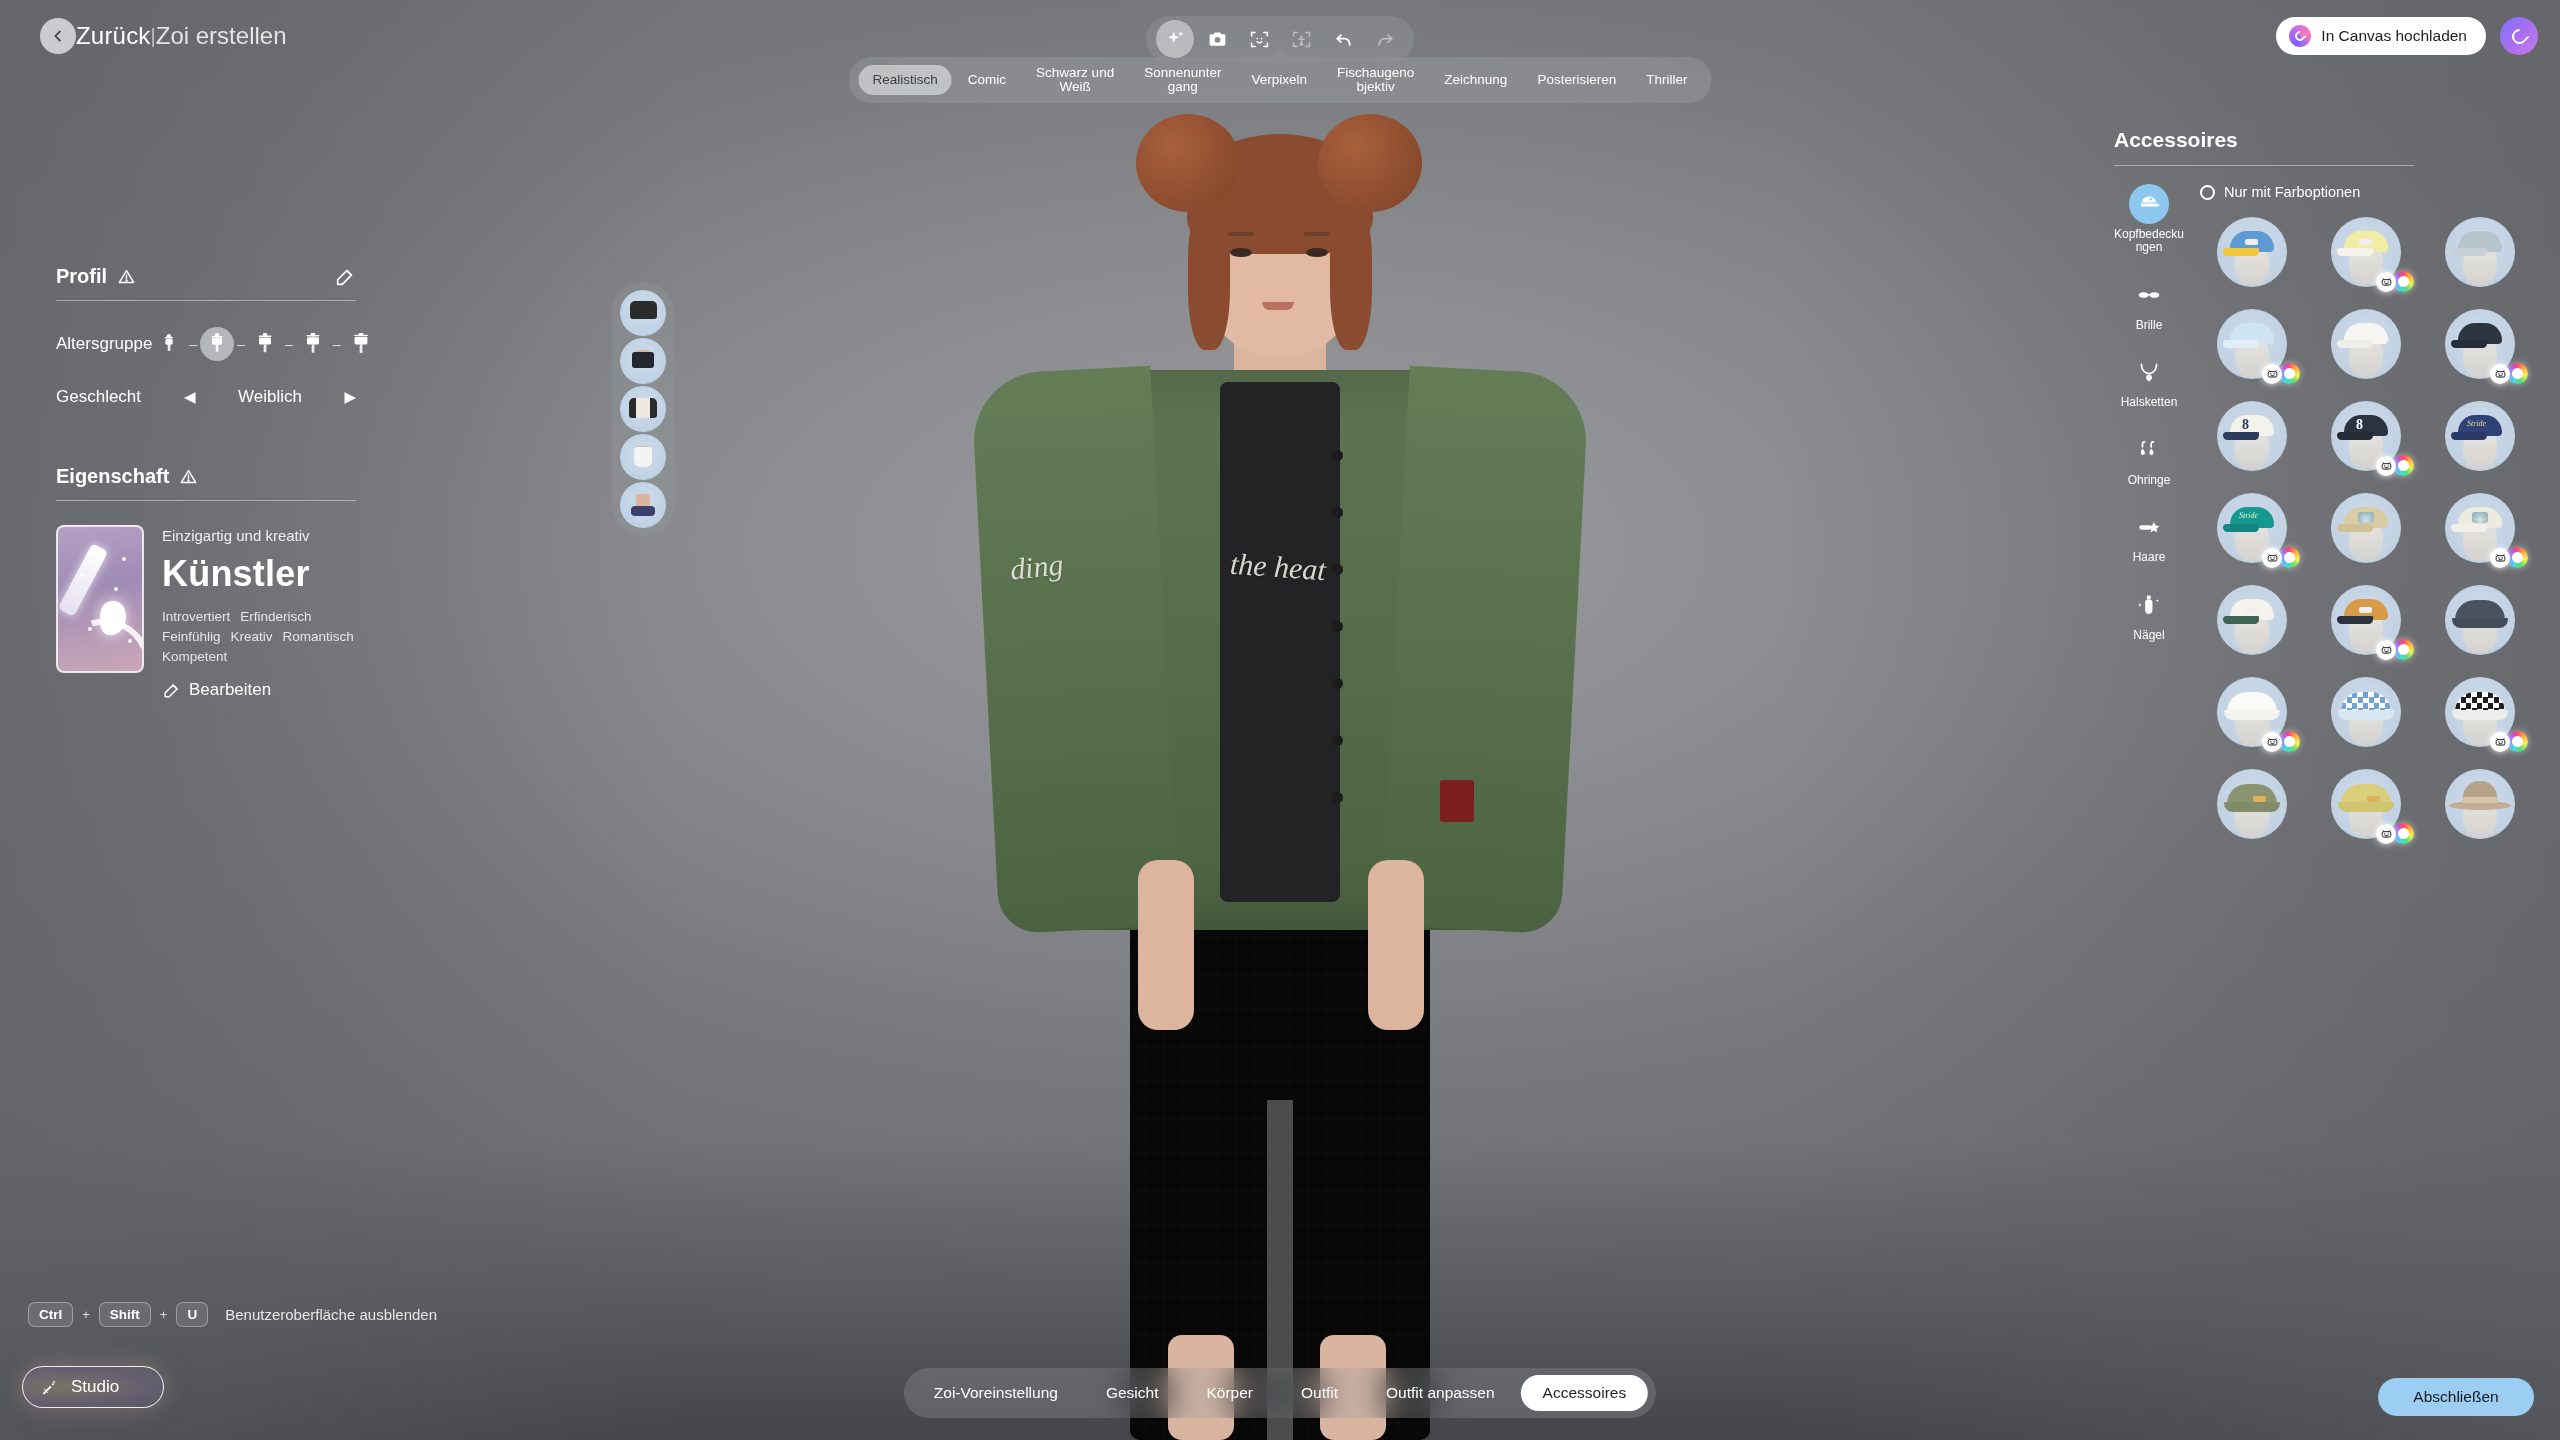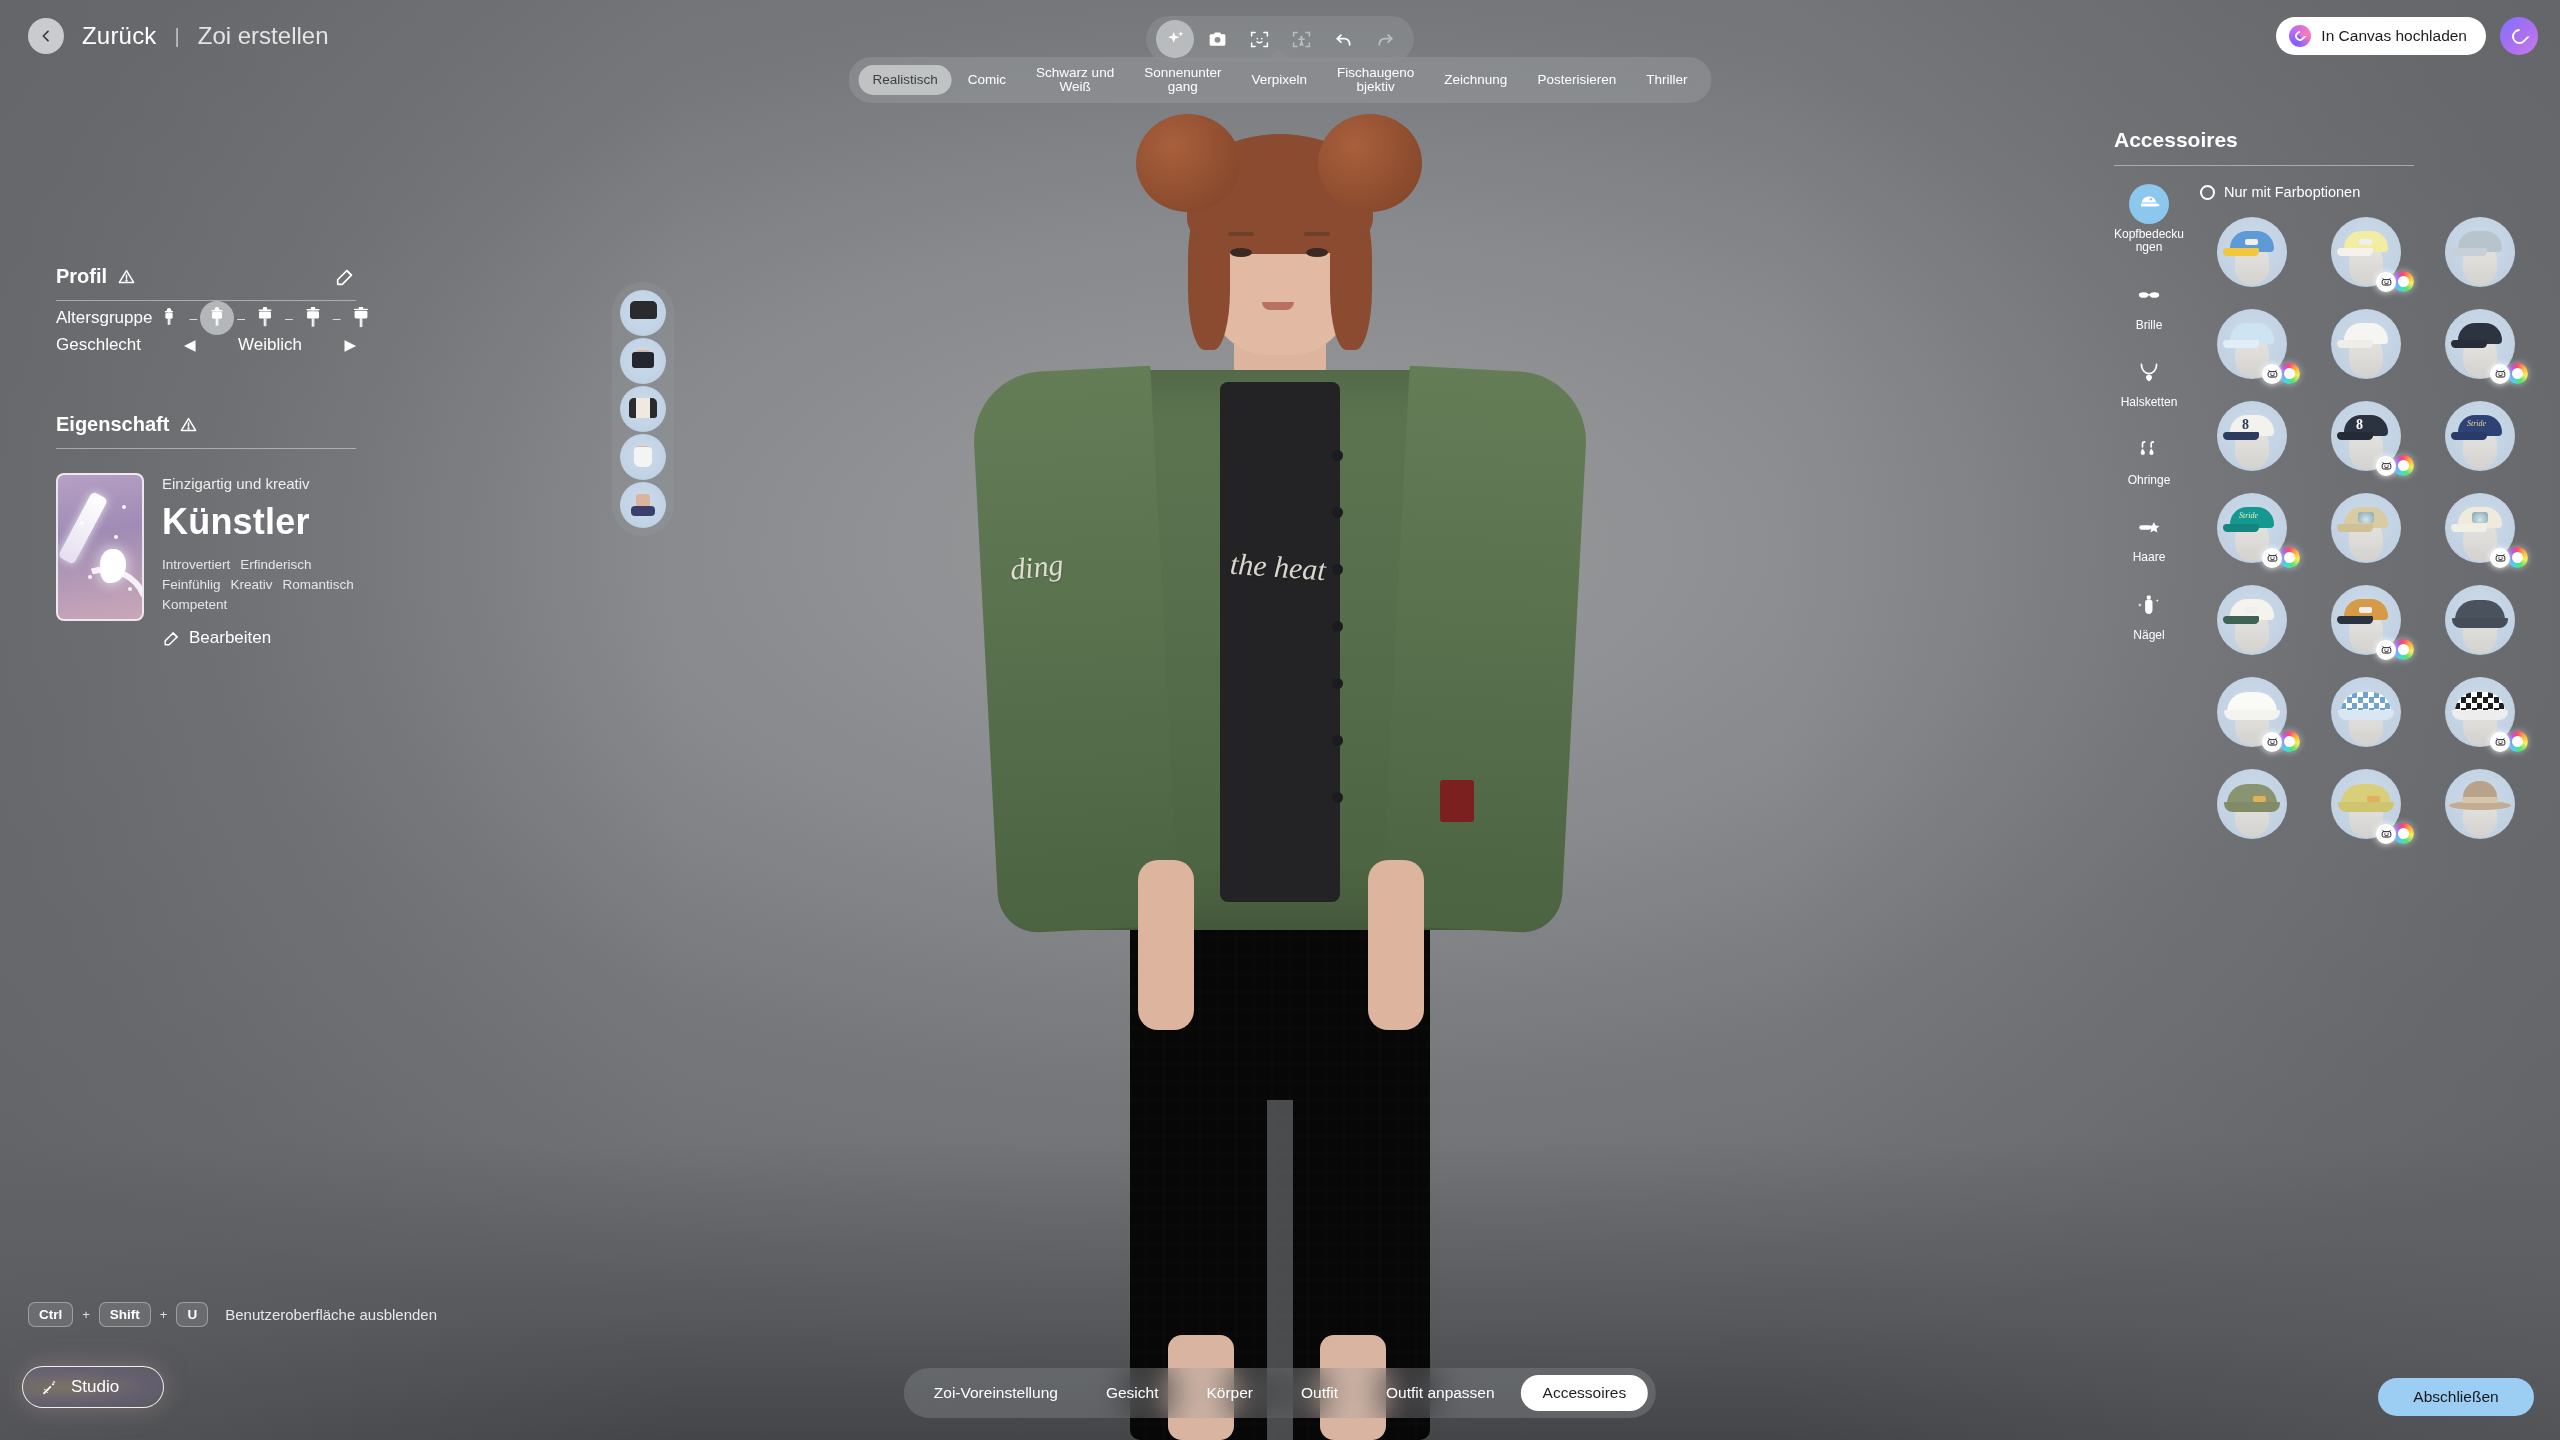--- a/index.html
+++ b/index.html
@@ -86,21 +86,21 @@
   .av-hair-side-l { left: 288px; } .av-hair-side-r { left: 430px; }
   .av-eye-l, .av-eye-r { position:absolute; top: 128px; width: 22px; height: 9px; background:#3a2a22; border-radius: 50%; }
   .av-eye-l { left: 330px; } .av-eye-r { left: 406px; }
   .av-brow-l, .av-brow-r { position:absolute; top: 112px; width: 26px; height: 4px; background:#6d4029; border-radius: 3px; }
   .av-brow-l { left: 328px; } .av-brow-r { left: 404px; }
   .av-mouth { position:absolute; left: 362px; top: 182px; width: 32px; height: 8px; background:#b8705f; border-radius: 0 0 14px 14px; }
   .av-arm-l, .av-arm-r { position:absolute; top: 740px; width: 56px; height: 170px; background:#ddb49e; border-radius: 20px; }
   .av-arm-l { left: 238px; } .av-arm-r { left: 468px; }
 
   
-  .topbar { position:absolute; left: 28px; top: 18px; display:flex; align-items:center; gap: 18px; z-index: 30; }
+  .topbar { position:absolute; left: 40px; top: 18px; display:flex; align-items:center; z-index: 30; }
   .back-circle {
     width: 36px; height: 36px; border-radius: 50%;
     background: rgba(225,226,228,.82);
     display:flex; align-items:center; justify-content:center; cursor:pointer;
   }
   .back-circle svg { width: 16px; height: 16px; }
   .crumb-back { color:#fff; font-size: 24px; letter-spacing:.2px; }
   .crumb-sep { color: rgba(255,255,255,.6); font-size: 20px; }
   .crumb-cur { color: rgba(255,255,255,.82); font-size: 24px; }
 
@@ -109,21 +109,21 @@
   .page-title p { color: rgba(255,255,255,.72); font-size: 17px; margin-top: 7px; }
 
   
   .left-panel { position:absolute; left: 56px; top: 265px; width: 300px; z-index: 30; }
   .sec-head { display:flex; align-items:center; gap: 10px; }
   .sec-head h2 { color:#fff; font-size: 20px; font-weight:700; }
   .warn-ico { width: 19px; height: 19px; }
   .sec-rule { height:1px; background: rgba(255,255,255,.42); margin: 12px 0 0; width: 300px; }
   .sec-edit { margin-left:auto; width: 22px; height: 22px; cursor: pointer; }
 
-  .row { display:flex; align-items:center; }
+  .row { display:flex; align-items:center; margin-top: 26px; }
   .row-label { color:#fff; font-size: 17px; width: 128px; }
   .age-list { display:flex; align-items:center; gap: 2px; }
   .age-item {
     width: 34px; height: 34px; border-radius:50%;
     display:flex; align-items:center; justify-content:center; cursor:pointer;
   }
   .age-item.sel { background: rgba(225,227,229,.62); }
   .age-dash { color:rgba(255,255,255,.75); font-size: 14px; margin: 0 1px; }
 
   .gender-arrow { color:#fff; font-size: 15px; cursor:pointer; }

